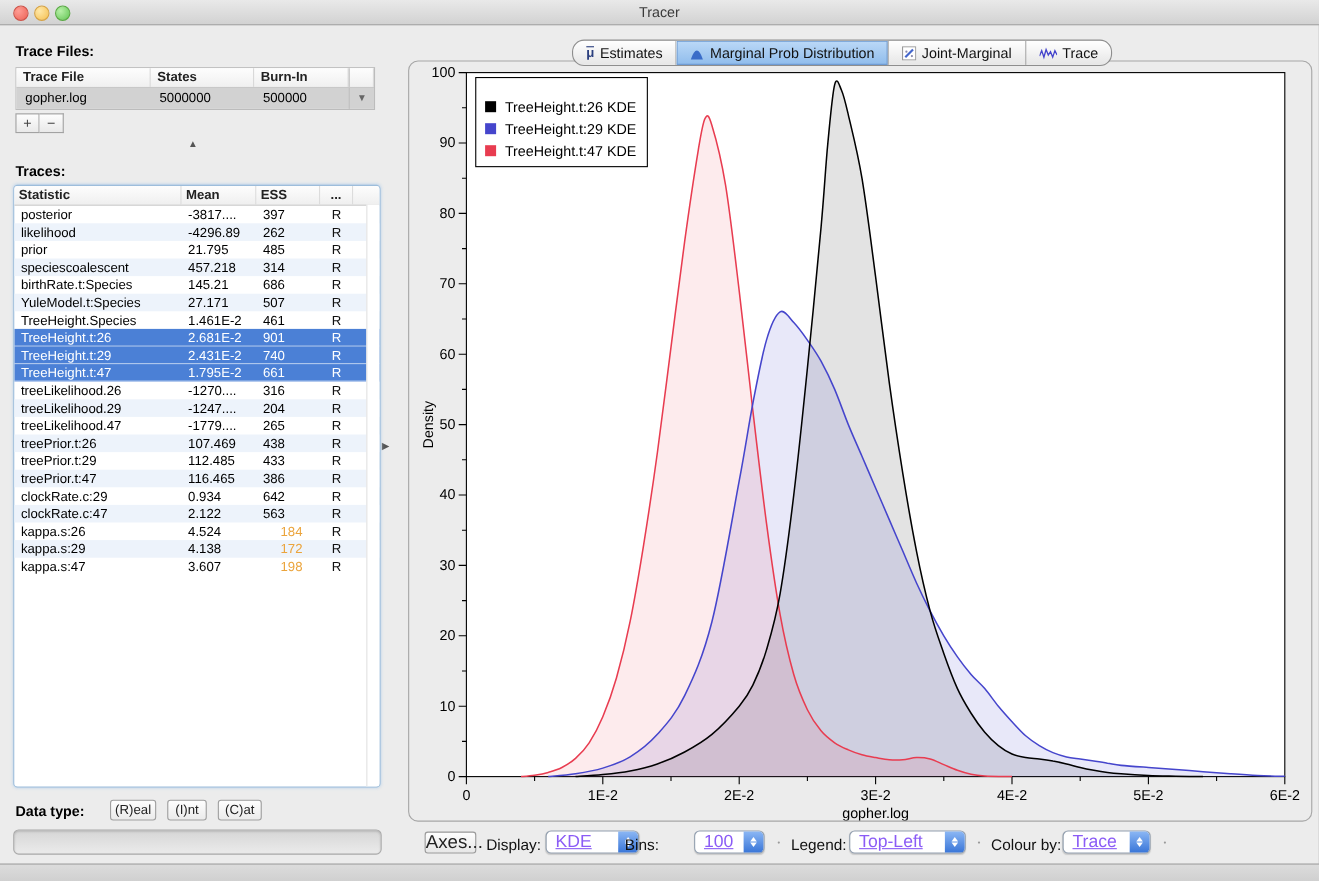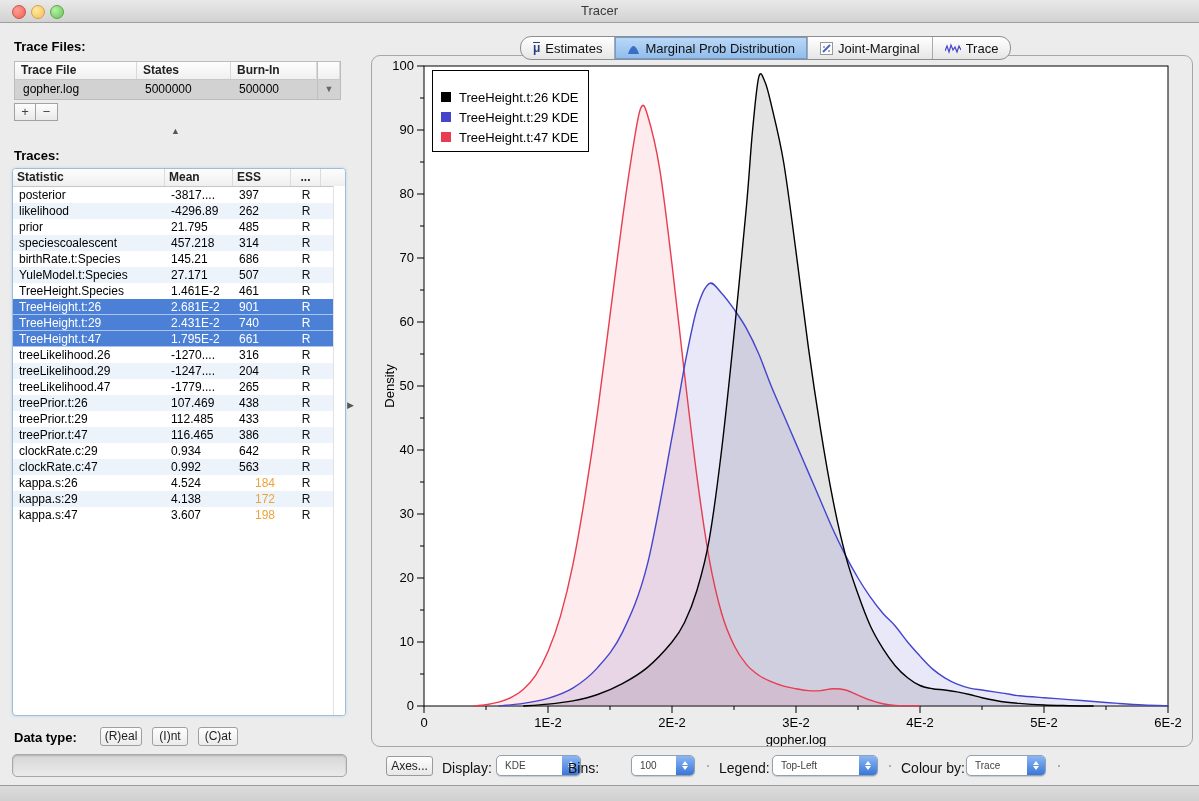--- a/index.html
+++ b/index.html
@@ -55,25 +55,25 @@
   .tab:last-child{border-right:none;}
   .tab.sel{background:linear-gradient(#bcd9f7,#8fbcec);box-shadow:inset 0 0 0 1px #6f9cd4;}
   .mu-ic{font-size:12px;font-weight:bold;color:#2b3f7e;border-top:1.5px solid #2b3f7e;line-height:11px;padding-top:0;}
   
   .chart-svg{position:absolute;left:384px;top:56px;}
   .legend{position:absolute;left:432px;top:70px;background:#fff;border:1px solid #000;padding:16px 10px 4px 8px;z-index:4;}
   .leg-item{display:flex;align-items:center;gap:8px;height:20px;font-size:13px;color:#000;}
   .leg-sw{width:10px;height:10px;flex:none;}
   
   .axes-btn{position:absolute;left:386px;top:756px;width:47px;height:20px;background:linear-gradient(#fefefe,#e7e7e7);
-    border:1px solid #9a9a9a;border-radius:3px;font-size:12px;color:#222;text-align:center;line-height:18px;box-sizing:border-box;}
+    border:1px solid #9a9a9a;border-radius:3px;font-size:17px;color:#222;text-align:right;line-height:18px;box-sizing:border-box;}
   .ctl-label{position:absolute;top:760px;font-size:14px;color:#111;}
   .combo{position:absolute;top:755px;height:21px;background:#fff;border:1px solid #93a0b0;border-radius:5px;
     display:flex;align-items:center;box-sizing:border-box;box-shadow:0 1px 1px rgba(0,0,0,.15);}
-  .combo .val{flex:1;font-size:10px;padding-left:8px;color:#404040;white-space:nowrap;}
+  .combo .val{flex:1;font-size:16px;padding-left:8px;color:#8b5cf6;white-space:nowrap;text-decoration:underline;}
   .combo .cap{width:18px;height:100%;border-radius:0 4px 4px 0;background:linear-gradient(#8ab6f4,#3a76d8);
     display:flex;flex-direction:column;align-items:center;justify-content:center;gap:1px;flex:none;}
   .cap .up{width:0;height:0;border-left:3px solid transparent;border-right:3px solid transparent;border-bottom:4px solid #fff;}
   .cap .dn{width:0;height:0;border-left:3px solid transparent;border-right:3px solid transparent;border-top:4px solid #fff;}
   .dot{position:absolute;top:765px;width:2px;height:2px;background:#9a9a9a;border-radius:50%;}
   .bottom-edge{position:absolute;left:0;top:785px;width:100%;height:16px;background:linear-gradient(#dcdcdc,#cfcfcf);border-top:1px solid #9b9b9b;}
 </style>
 </head>
 <body>
 
@@ -216,21 +216,21 @@
      <div class="tcol4 typecell">R</div>
    </div>
         <div class="tr-row ">
      <div class="tcol1">clockRate.c:29</div>
      <div class="tcol2">0.934</div>
      <div class="tcol3 ess">642</div>
      <div class="tcol4 typecell">R</div>
    </div>
         <div class="tr-row odd">
      <div class="tcol1">clockRate.c:47</div>
-     <div class="tcol2">0.992</div>
+     <div class="tcol2">2.122</div>
      <div class="tcol3 ess">563</div>
      <div class="tcol4 typecell">R</div>
    </div>
         <div class="tr-row ">
      <div class="tcol1">kappa.s:26</div>
      <div class="tcol2">4.524</div>
      <div class="tcol3 ess ess-low">184</div>
      <div class="tcol4 typecell">R</div>
    </div>
         <div class="tr-row odd">

